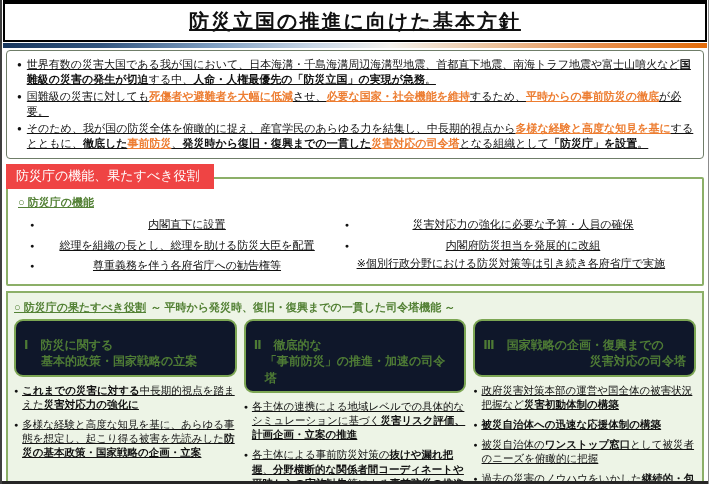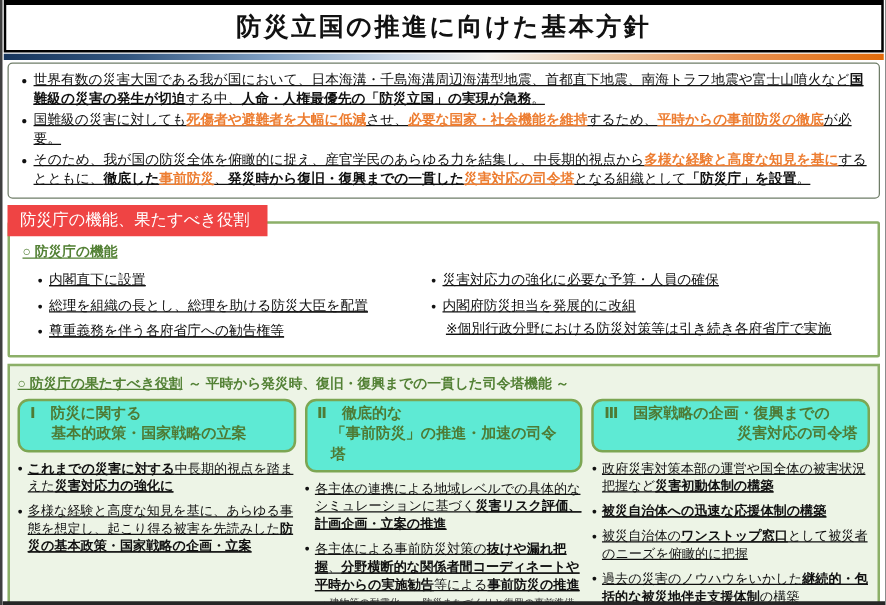--- a/index.html
+++ b/index.html
@@ -6,21 +6,21 @@
   .slide{
     width:709px;height:484px;position:relative;box-sizing:border-box;
     background:#fff;overflow:hidden;
     border-left:2px solid #3f3f3f;border-right:1px solid #8c8c8c;
     font-family:"Liberation Sans","DejaVu Sans",sans-serif;
     color:#111;
   }
   .title-box{
     margin:0 1px;border:2px solid #000;border-top:4px solid #000;
     text-align:center;font-size:20px;font-weight:bold;letter-spacing:2px;
-    padding:4px 16px 5px;box-sizing:border-box;
+    padding:4px 16px 5px;box-sizing:border-box;text-decoration:underline;
   }
   .gradient-bar{
     height:5px;margin:1px 1px 0;
     background:linear-gradient(90deg,#17365d 0%,#33567f 14%,#7f9fc2 30%,#c8d6e6 44%,#f4f2ee 55%,#ecc7a4 68%,#e89050 84%,#e26b0a 100%);
   }
   .intro-box{
     margin:2px 4px 0;border:1px solid #6f7d68;border-radius:4px;
     padding:4px 8px 5px;background:#fff;
   }
   .bullet-row{display:flex;font-size:11px;line-height:1.36;margin:2px 0;}
@@ -34,31 +34,31 @@
     display:inline-block;position:relative;z-index:2;
     margin:5px 0 0 4px;background:#ef4444;color:#fff;
     font-size:13px;padding:3px 14px 4px 10px;
   }
   .panel{border:2px solid #8CAF68;margin:0 4px;box-sizing:border-box;}
   .functions-panel{margin-top:-12px;background:#fff;padding:13px 10px 5px;border-radius:2px;}
   .panel-heading{color:#538135;font-weight:bold;font-size:11px;text-decoration:underline;}
   .functions-cols{display:flex;margin-top:3px;}
   .fcol-left{width:47%;padding-left:12px;box-sizing:border-box;}
   .fcol-right{width:53%;padding-left:10px;box-sizing:border-box;}
-  .f-item{display:flex;font-size:11px;line-height:1.35;margin:4px 0 6px;}
+  .f-item{display:flex;font-size:11px;line-height:1.35;margin:4px 0 6px;text-align:center;}
   .f-item .marker{font-size:7px;margin:3px 5px 0 0;}
   .f-note{margin:-2px 0 0 12px;font-size:11px;line-height:1.35;}
 
   .roles-panel{margin-top:5px;background:#EDF4E6;padding:4px 6px 6px;}
   .roles-suffix{color:#538135;font-weight:bold;font-size:11px;}
   .roles-cols{display:flex;gap:7px;margin-top:4px;align-items:stretch;}
   .rcol{flex:1;min-width:0;}
   .rcol-header{
-    background:#5eead4;border:2px solid #7CA653;border-radius:9px;
-    padding:1px 8px 5px;font-size:12px;font-weight:bold;color:#4E7B35;
+    background:#0f172a;border:2px solid #7CA653;border-radius:9px;
+    padding:16px 8px 5px;font-size:12px;font-weight:bold;color:#4E7B35;
     line-height:1.35;min-height:39px;box-sizing:border-box;
   }
   .rcol-header .line2{padding-left:17px;}
   .rcol:nth-child(2) .rcol-header .line2{padding-left:11px;}
   .rcol:nth-child(3) .rcol-header .line2{padding-left:0;text-align:right;}
   .r-item{display:flex;font-size:10.5px;line-height:1.35;margin-top:6px;}
   .r-item .marker{font-size:7px;margin:3px 4px 0 0;}
   .note{display:flex;align-items:center;margin:3px 0 0 12px;color:#333;}
   .note-lines{font-size:8px;line-height:1.35;}
   .bottom-bar{position:absolute;left:0;right:0;bottom:0;height:3px;background:#262626;}

